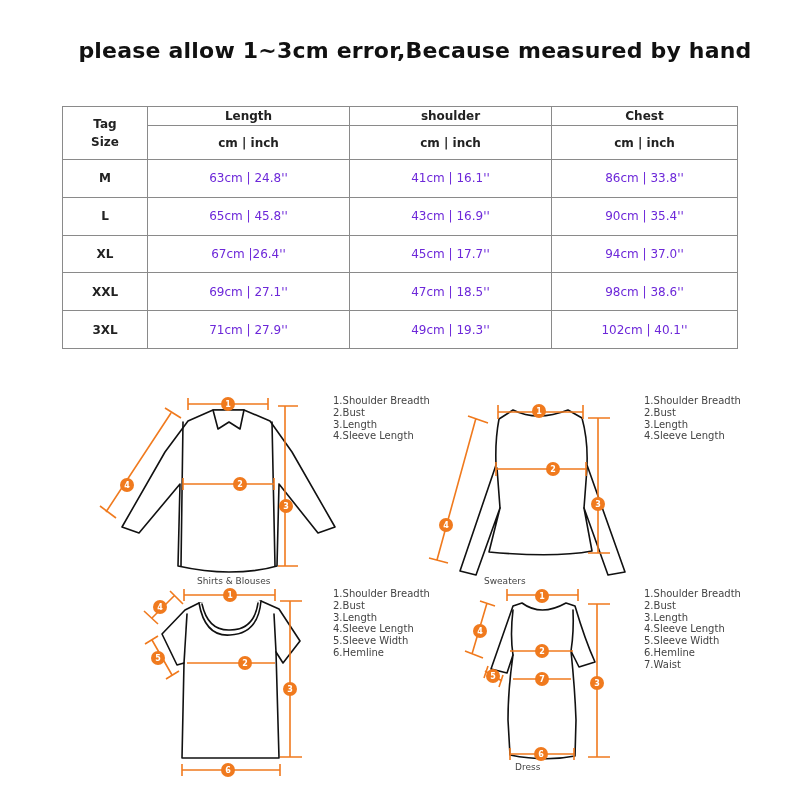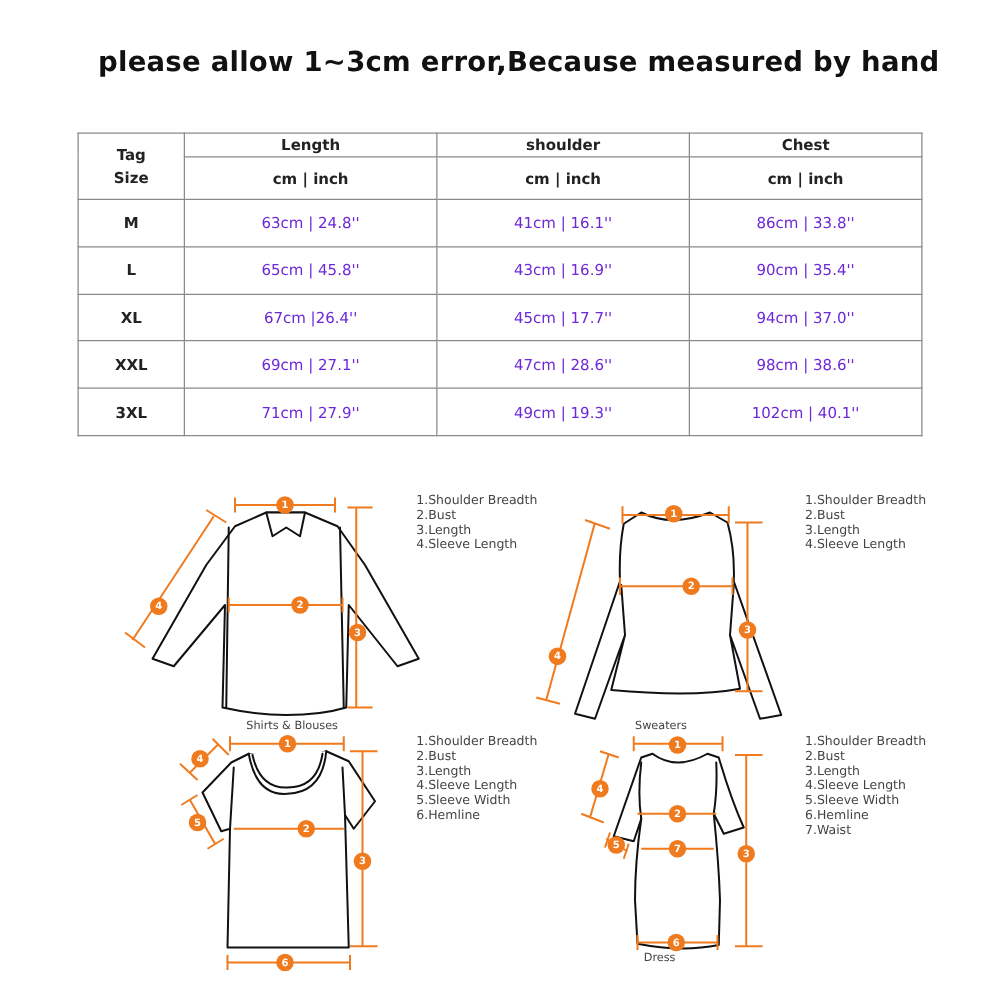--- a/index.html
+++ b/index.html
@@ -60,21 +60,21 @@
   </tr>
   <tr>
     <td class="size">XL</td>
     <td class="val">67cm |26.4''</td>
     <td class="val">45cm | 17.7''</td>
     <td class="val">94cm | 37.0''</td>
   </tr>
   <tr>
     <td class="size">XXL</td>
     <td class="val">69cm | 27.1''</td>
-    <td class="val">47cm | 28.6''</td>
+    <td class="val">47cm | 18.5''</td>
     <td class="val">98cm | 38.6''</td>
   </tr>
   <tr>
     <td class="size">3XL</td>
     <td class="val">71cm | 27.9''</td>
     <td class="val">49cm | 19.3''</td>
     <td class="val">102cm | 40.1''</td>
   </tr>
 </tbody>
   </table>
@@ -209,21 +209,21 @@
     <div>4.Sleeve Length</div>
   </div>
   <div class="caption" style="left:197px; top:206px;">Shirts &amp; Blouses</div>
 
   <div class="legend" style="left:644px; top:25px;">
     <div>1.Shoulder Breadth</div>
     <div>2.Bust</div>
     <div>3.Length</div>
     <div>4.Sleeve Length</div>
   </div>
-  <div class="caption" style="left:508px; top:206px;">Sweaters</div>
+  <div class="caption" style="left:484px; top:206px;">Sweaters</div>
 
   <div class="legend" style="left:333px; top:218px;">
     <div>1.Shoulder Breadth</div>
     <div>2.Bust</div>
     <div>3.Length</div>
     <div>4.Sleeve Length</div>
     <div>5.Sleeve Width</div>
     <div>6.Hemline</div>
   </div>
   <div class="caption" style="left:202px; top:432px;">T-Shirt</div>

